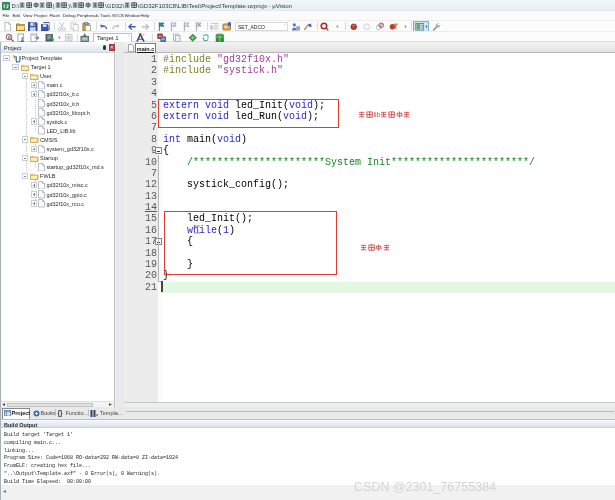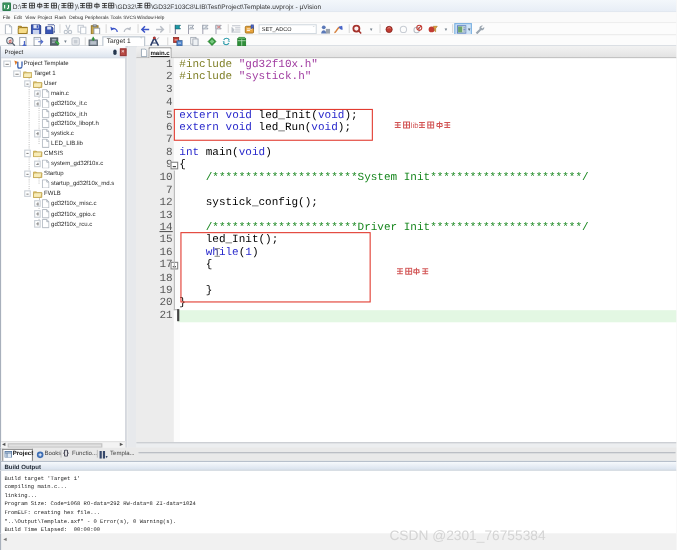--- a/index.html
+++ b/index.html
@@ -492,21 +492,20 @@
     <div class="ln" style="top: 91.12px;">9</div>
     <div class="cl" style="left: 39px; top: 91.12px;">{</div>
     <div class="ln" style="top: 102.51px;">10</div>
     <div class="cl" style="left: 39px; top: 102.51px;">    <span class="cmt">/**********************System Init***********************/</span></div>
     <div class="ln" style="top: 113.9px;">7</div>
     <div class="ln" style="top: 125.29px;">12</div>
     <div class="cl" style="left: 39px; top: 125.29px;">    systick_config();</div>
     <div class="ln" style="top: 136.68px;">13</div>
     <div class="cl" style="left: 39px; top: 136.68px;"></div>
     <div class="ln" style="top: 148.07px; text-decoration: underline;">14</div>
-    <div class="cl" style="left: 39px; top: 148.07px;">    <span class="cmt">/**********************Driver Init***********************/</span></div>
     <div class="ln" style="top: 159.46px;">15</div>
     <div class="cl" style="left: 39px; top: 159.46px;">    led_Init();</div>
     <div class="ln" style="top: 170.85px;">16</div>
     <div class="cl" style="left: 39px; top: 170.85px;">    <span class="kw">while</span>(<span class="kw">1</span>)</div>
     <div class="ln" style="top: 182.24px;">17</div>
     <div class="cl" style="left: 39px; top: 182.24px;">    {</div>
     <div class="ln" style="top: 193.63px;">18</div>
     <div class="ln" style="top: 205.02px;">19</div>
     <div class="cl" style="left: 39px; top: 205.02px;">    }</div>
     <div class="ln" style="top: 216.41px;">20</div>

